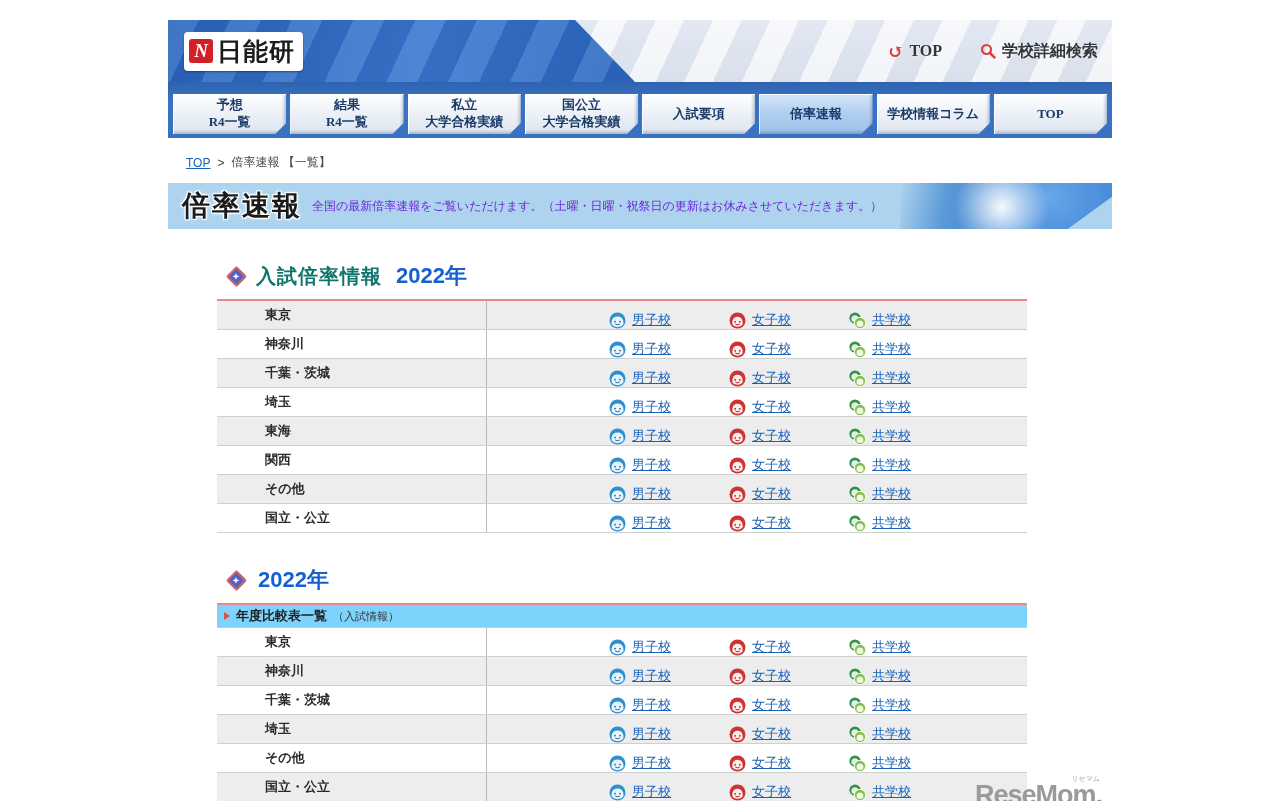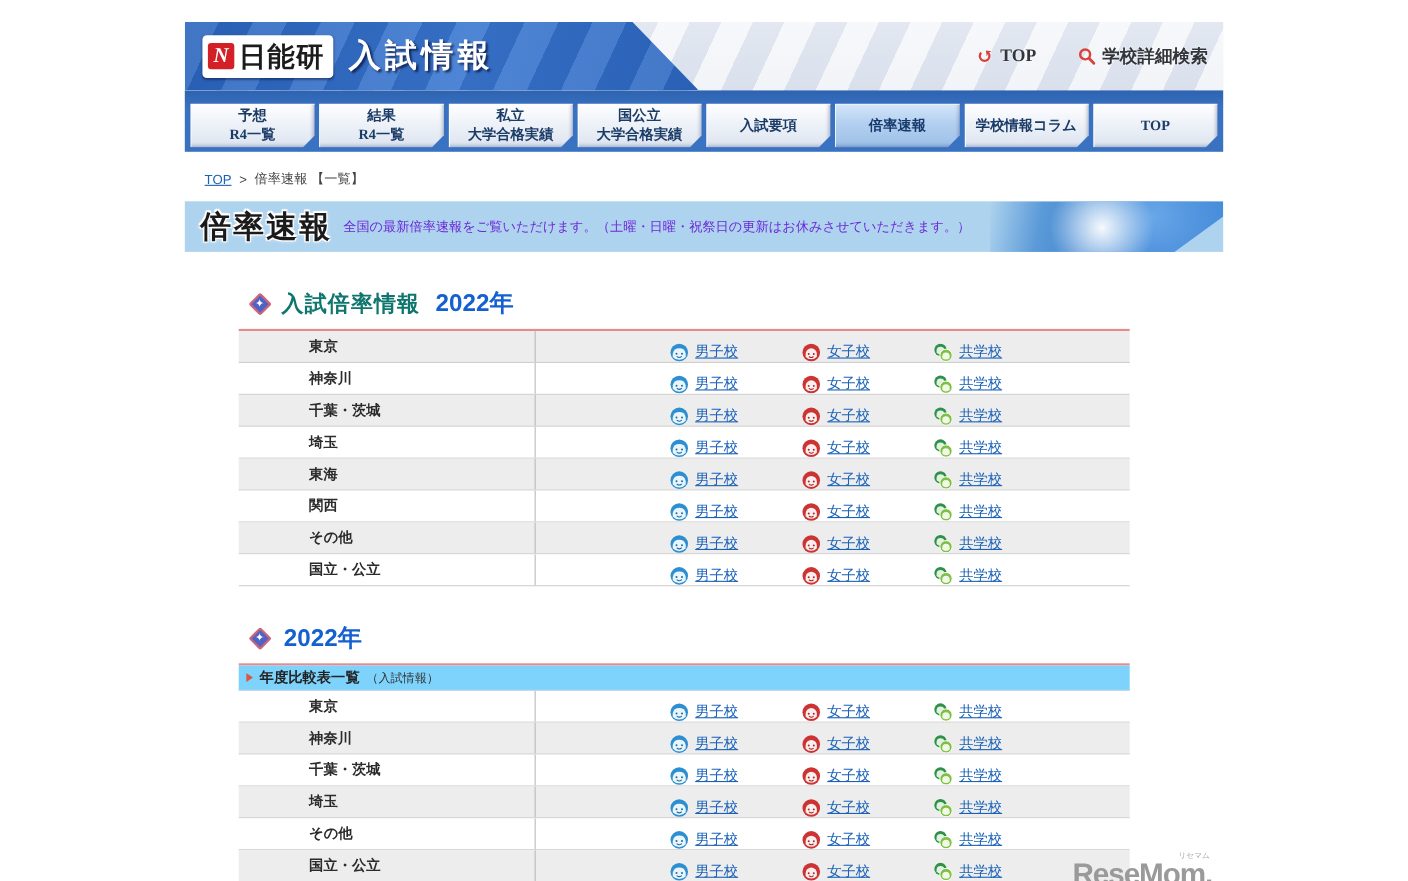--- a/index.html
+++ b/index.html
@@ -85,21 +85,21 @@
     border-bottom:4px solid transparent; }
   .sub-label { font-weight:bold; font-size:13px; color:#222; }
   .sub-note { font-size:11px; color:#333; }
 
   .t-rows .t-row { display:flex; align-items:stretch; height:29px;
     border-bottom:1px solid #cfcfcf; background:#fff; }
   .t-rows.start-gray .t-row:nth-child(odd) { background:#ededed; }
   .t-rows.start-white .t-row:nth-child(even) { background:#ededed; }
   .region-cell { width:270px; border-right:1px solid #b9b9b9; display:flex;
     align-items:center; padding-left:48px; }
-  .region-label { font-weight:bold; font-size:13px; color:#2b2b2b;margin-left:16px; }
+  .region-label { font-weight:bold; font-size:13px; color:#2b2b2b; }
   .links-cell { flex:1; display:flex; align-items:flex-end; padding-left:122px; }
   .school-link { width:120px; display:flex; align-items:center; gap:6px; cursor:pointer;
     text-decoration:none; }
   .school-link .lnk { color:#1a62b8; font-size:13px; text-decoration:underline; }
   .icon16 { width:17px; height:17px; flex:0 0 auto; }
   .icon16 svg { display:block; }
 
   .watermark { position:absolute; right:10px; top:762px; color:#9a9a9a;
     font-weight:bold; font-size:27px; letter-spacing:-1px; line-height:1; }
   .watermark .ruby { position:absolute; right:2px; top:-7px; font-size:7px;
@@ -109,21 +109,20 @@
 <body>
 
 <div class="site">
 
   <header class="masthead">
     <div class="mast-left">
       <div class="logo-box">
         <span class="logo-mark">N</span>
         <span class="logo-text">日能研</span>
       </div>
-      <span class="site-title">入試情報</span>
     </div>
     <div class="mast-right">
       <a class="mast-link">
         <span class="return-glyph">↺</span>
         <span>TOP</span>
       </a>
       <a class="mast-link">
         <span class="search-glyph">
           <svg width="16" height="16" viewBox="0 0 16 16">
               <circle cx="6.5" cy="6.5" r="4.5" fill="none" stroke="#d9413d" stroke-width="2.2"></circle>

